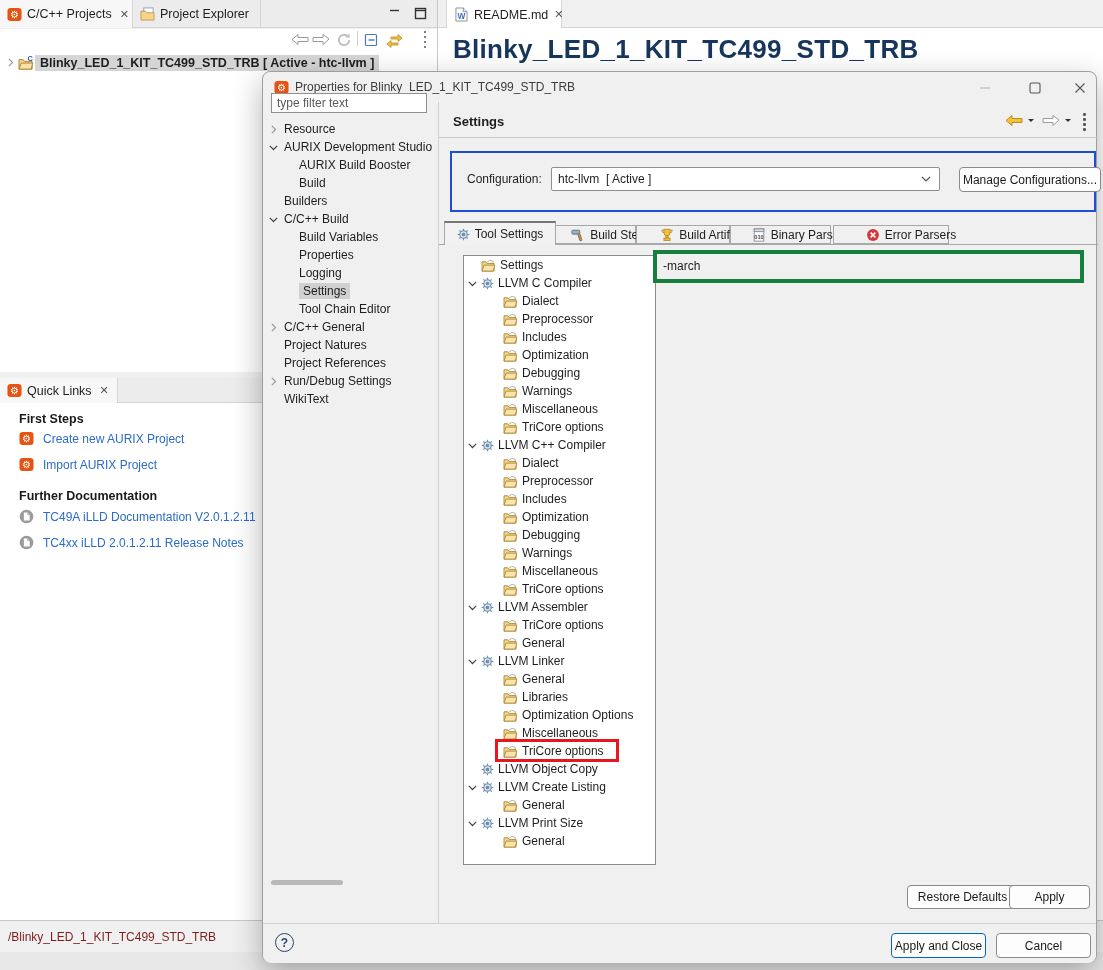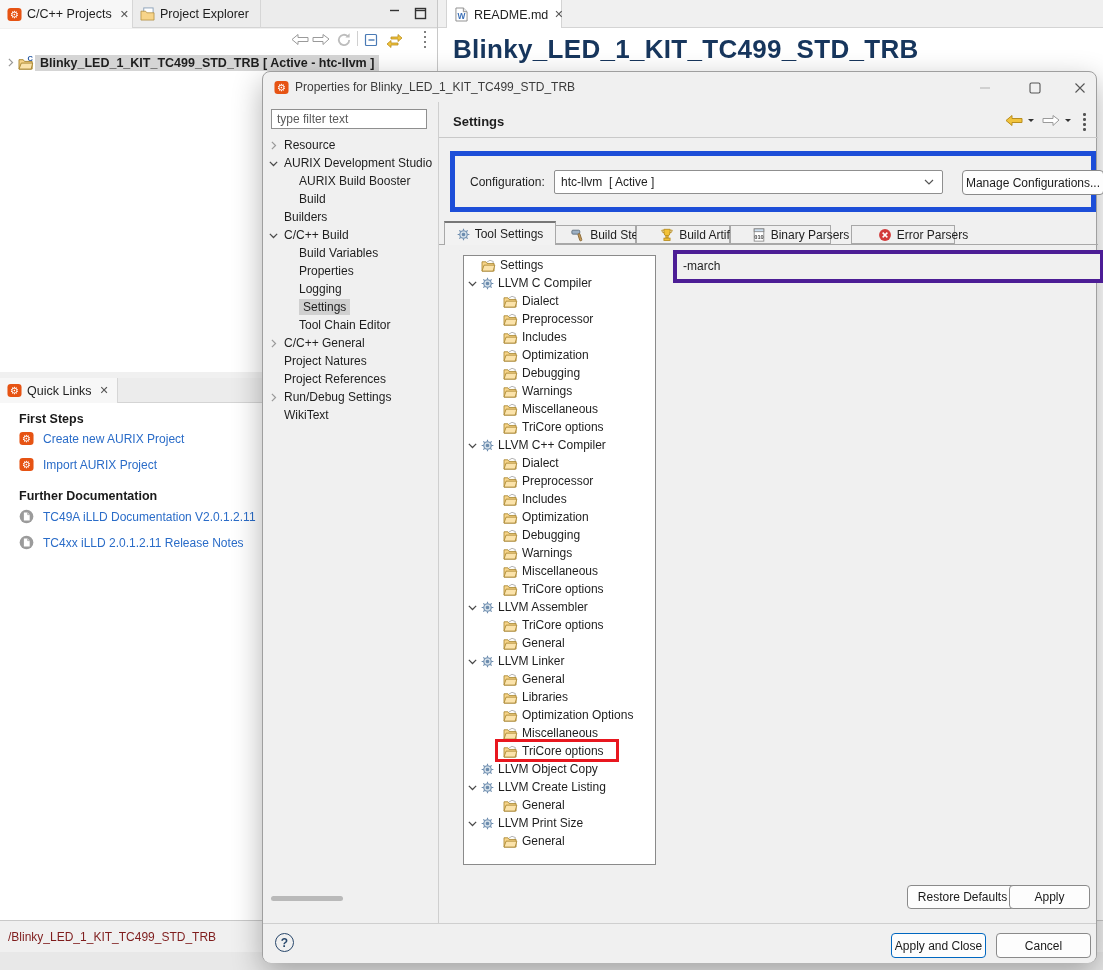--- a/index.html
+++ b/index.html
@@ -36,54 +36,54 @@
 .ed-tabbar { left:438px; top:0; width:665px; height:28px; background:#f0f0f0; border-bottom:1px solid #d4d4d4; }
 .ed-tab { position:absolute; left:8px; top:0; width:116px; height:29px; background:#fff; border-left:1px solid #d4d4d4; border-right:1px solid #d4d4d4; display:flex; align-items:center; gap:6px; padding:0 8px; white-space:nowrap; font-size:12.5px; }
 .ed-content { left:438px; top:28px; width:665px; height:892px; background:#fff; }
 .ed-heading { position:absolute; left:15px; top:6px; font-size:26px; font-weight:bold; color:#17365d; letter-spacing:0.3px; }
 
 
 .dialog { left:262px; top:71px; width:835px; height:892px; background:#f0f0f0; border:1px solid #9f9f9f; border-radius:8px; box-shadow:0 10px 30px rgba(0,0,0,0.3); }
 .dlg-titlebar { position:absolute; left:0; top:0; width:100%; height:30px; }
 .dlg-title { position:absolute; left:32px; top:8px; font-size:12px; color:#3c3c3c; }
 .dlg-ctl { position:absolute; top:8px; width:15px; height:15px; color:#555; }
-.dlg-left { position:absolute; left:0; top:28px; width:175px; height:821px; }
+.dlg-left { position:absolute; left:0; top:12px; width:175px; height:821px; }
 .filter-input { position:absolute; left:8px; top:9px; width:156px; height:20px; border:1px solid #8f8f8f; background:#fff; font-size:12px; color:#5a5a5a; padding-left:5px; display:flex; align-items:center; }
 .nav-tree { position:absolute; left:0; top:36px; width:175px; }
 .nav-row { height:18px; display:flex; align-items:center; white-space:nowrap; }
 .nav-row .chev { width:13px; height:13px; margin-left:4px; flex:none; }
 .nav-row.lvl0 .lbl { margin-left:4px; }
 .nav-row.lvl1 .lbl { margin-left:19px; }
 .nav-row .selbg { background:#d0d0d0; padding:1px 4px; margin-left:15px; }
 .hthumb { position:absolute; left:8px; top:796px; width:72px; height:5px; background:#b9b9b9; border-radius:3px; }
 .dlg-divider { position:absolute; left:175px; top:30px; width:1px; height:821px; background:#cfcfcf; }
 .dlg-right { position:absolute; left:176px; top:30px; width:659px; height:821px; }
 .page-title { position:absolute; left:14px; top:12px; font-size:13px; font-weight:bold; }
 .hdr-sep { position:absolute; left:0; top:35px; width:659px; height:1px; background:#c9c9c9; }
 .nav-ico { position:absolute; top:12px; }
-.cfg-box { position:absolute; left:11px; top:49px; width:646px; height:61px; border:5px solid #1d4ed8; }
+.cfg-box { position:absolute; left:11px; top:49px; width:646px; height:61px; border:2px solid #1d4ed8; }
 .cfg-label { position:absolute; left:15px; top:19px; }
 .combo { position:absolute; left:99px; top:14px; width:389px; height:24px; background:#fff; border:1px solid #8f8f8f; border-radius:2px; display:flex; align-items:center; padding:0 6px; }
 .combo .val { white-space:pre; }
 .combo .chevd { position:absolute; right:8px; }
 .btn { background:#fdfdfd; border:1px solid #8a8a8a; border-radius:4px; display:flex; align-items:center; justify-content:center; font-size:12px; color:#1a1a1a; white-space:nowrap; }
 .manage-btn { position:absolute; left:507px; top:14px; width:142px; height:25px; }
 .tabs-row { position:absolute; left:0; top:119px; width:659px; height:24px; }
 .tabs-underline { position:absolute; left:0; top:142px; width:659px; height:1px; background:#a8a8a8; }
 .ptab { position:absolute; display:flex; align-items:center; gap:5px; justify-content:center; border:1px solid #a8a8a8; background:#f0f0f0; font-size:12px; white-space:nowrap; }
 .ptab.active { top:0; height:24px; border-top:2px solid #777; border-bottom:none; background:#f2f2f2; z-index:2; }
 .ptab.inactive { top:4px; height:19px;padding-left:40px; }
 .tool-tree-box { position:absolute; left:24px; top:153px; width:193px; height:610px; background:#fff; border:1px solid #8a8a8a; overflow:hidden; }
 .tt-row { position:relative; height:18px; display:flex; align-items:center; white-space:nowrap; }
 .tt-row .chev { width:13px; height:13px; margin-left:2px; flex:none; }
 .tt-row.lvl0 .icon { margin-left:2px; }
 .tt-row.lvl1 .icon { margin-left:39px; }
 .tt-row .lbl { margin-left:4px; font-size:12px; }
 .tt-hl { position:absolute; left:31px; top:-3px; width:124px; height:23px; border:3px solid #e8171f; z-index:3; }
-.march-box { position:absolute; left:214px; top:148px; width:431px; height:33px; border:4px solid #4c1d95; background:#f0f0f0;margin-left:20px; }
+.march-box { position:absolute; left:214px; top:148px; width:431px; height:33px; border:4px solid #15803d; background:#f0f0f0; }
 .march-label { position:absolute; left:6px; top:5px; font-size:12px; }
 .march-input { position:absolute; left:50px; top:2px; width:371px; height:21px; background:#fff; border:1px solid #7a7a7a; display:flex; align-items:center; padding-left:6px; }
 .restore-btn { position:absolute; left:468px; top:783px; width:111px; height:24px; }
 .apply-btn { position:absolute; left:570px; top:783px; width:81px; height:24px; }
 .dlg-bottombar { position:absolute; left:0; top:851px; width:100%; height:40px; border-top:1px solid #cfcfcf; border-radius:0 0 8px 8px; background:#f0f0f0; }
 .help-circle { position:absolute; left:12px; top:9px; width:19px; height:19px; border:1.6px solid #28476b; border-radius:50%; color:#28476b; display:flex; align-items:center; justify-content:center; font-size:12px; font-weight:bold; }
 .applyclose-btn { position:absolute; left:628px; top:9px; width:95px; height:25px; border:1.5px solid #0067c0; }
 .cancel-btn { position:absolute; left:733px; top:9px; width:95px; height:25px; }
 .dots { display:flex; flex-direction:column; gap:2.5px; align-items:center; }
 .dots i { width:2.5px; height:2.5px; border-radius:50%; background:#555; }
@@ -459,21 +459,21 @@
           <div class="ptab inactive" style="left: 291px; width: 101px;">
             <span class="icon">
               <svg width="14" height="14" viewBox="0 0 16 16">
                 <rect x="2.5" y="1" width="11" height="14" fill="#fff" stroke="#888"></rect>
                 <rect x="2.5" y="1" width="11" height="3.2" fill="#cfe0f0" stroke="#888"></rect>
                 <text x="8" y="12.5" font-size="6.5" font-weight="bold" fill="#444" text-anchor="middle">010</text>
               </svg>
             </span>
             <span>Binary Parsers</span>
           </div>
-          <div class="ptab inactive" style="left: 412px; width: 104px;">
+          <div class="ptab inactive" style="left: 394px; width: 116px;">
             <span class="icon">
               <svg width="14" height="14" viewBox="0 0 16 16">
                 <circle cx="8" cy="8" r="6.8" fill="#d23b3b"></circle>
                 <path d="M5.3 5.3l5.4 5.4M10.7 5.3l-5.4 5.4" stroke="#fff" stroke-width="1.7"></path>
               </svg>
             </span>
             <span>Error Parsers</span>
           </div>
         </div>
       <div class="tabs-underline"></div>

